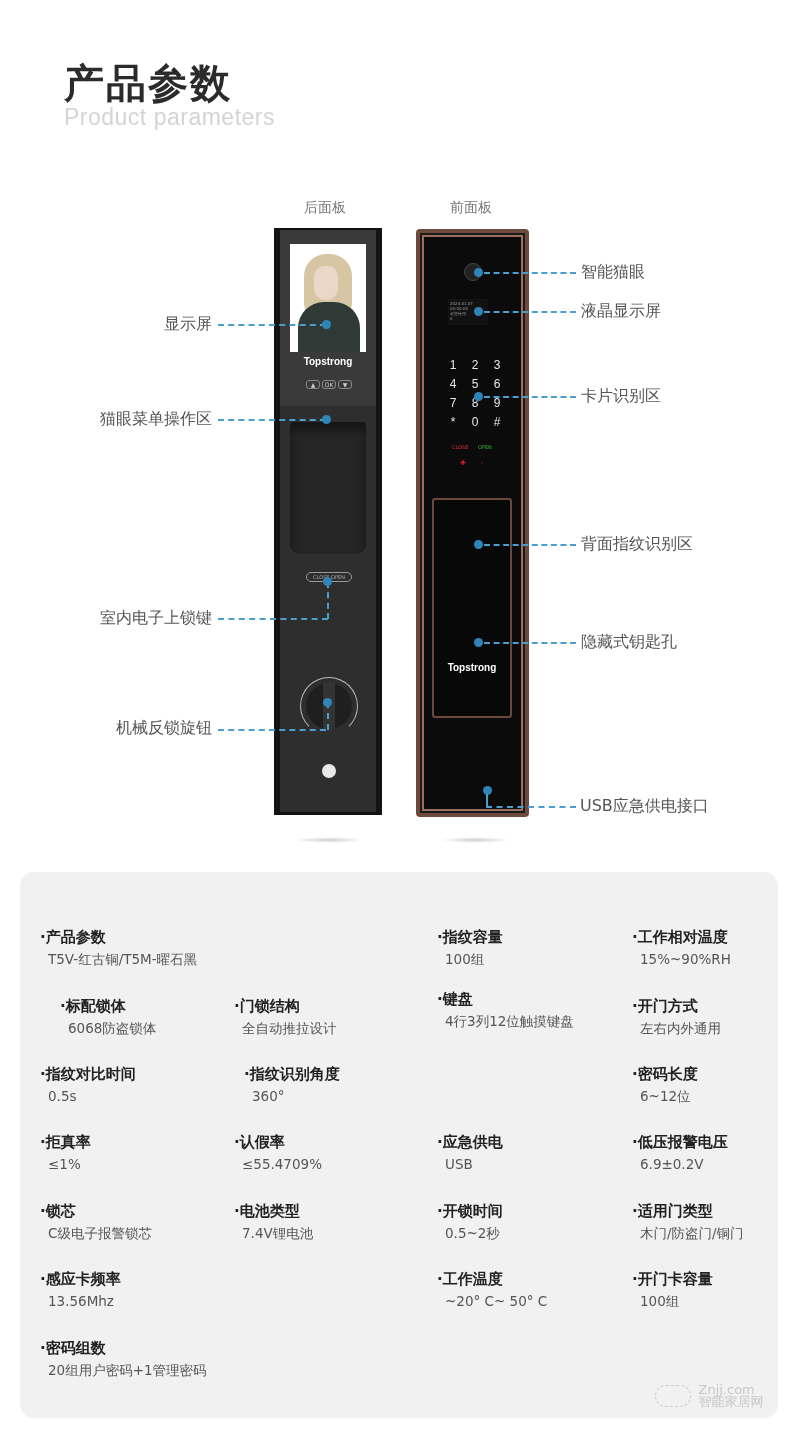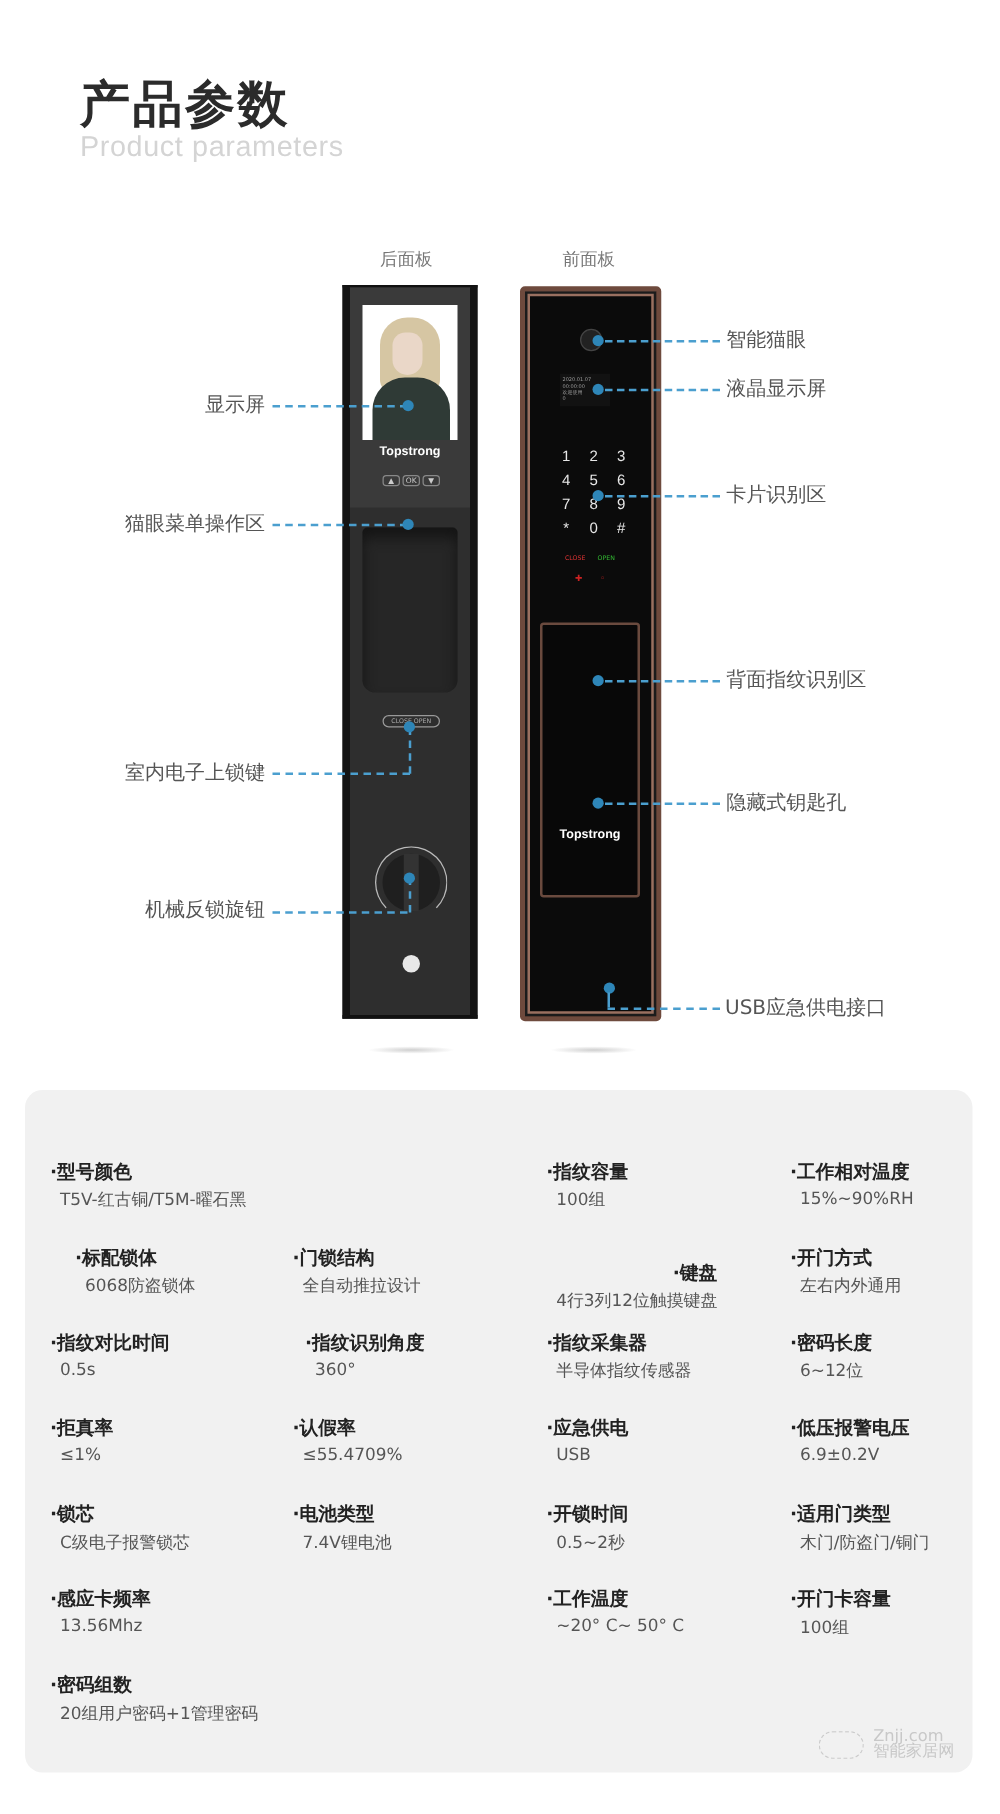--- a/index.html
+++ b/index.html
@@ -163,60 +163,56 @@
 <div class="hline" style="left:484px; top:642px; width:92px;"></div>
 <div class="callout" style="left:581px; top:632px;">隐藏式钥匙孔</div>
 
 <div class="dot" style="left:483px; top:786px;"></div>
 <div class="vline" style="left:486px; top:794px; height:12px;"></div>
 <div class="hline" style="left:486px; top:806px; width:90px;"></div>
 <div class="callout" style="left:580px; top:796px;">USB应急供电接口</div>
 
 <div class="specs">
   <div class="spec" style="left:20px; top:56px;">
-      <div class="k">·型号颜色</div>
+      <div class="k">·产品参数</div>
       <div class="v">T5V-红古铜/T5M-曜石黑</div>
     </div>
   <div class="spec" style="left:417px; top:56px;">
       <div class="k">·指纹容量</div>
       <div class="v">100组</div>
     </div>
   <div class="spec" style="left:612px; top:56px;">
       <div class="k">·工作相对温度</div>
       <div class="v">15%~90%RH</div>
     </div>
 
   <div class="spec" style="left:20px; top:125px;margin-left:20px;">
       <div class="k">·标配锁体</div>
       <div class="v">6068防盗锁体</div>
     </div>
   <div class="spec" style="left:214px; top:125px;">
       <div class="k">·门锁结构</div>
       <div class="v">全自动推拉设计</div>
     </div>
-  <div class="spec" style="left:417px; top:137px;text-align:right;">
+  <div class="spec" style="left:417px; top:118px;">
       <div class="k">·键盘</div>
       <div class="v">4行3列12位触摸键盘</div>
     </div>
   <div class="spec" style="left:612px; top:125px;">
       <div class="k">·开门方式</div>
       <div class="v">左右内外通用</div>
     </div>
 
   <div class="spec" style="left:20px; top:193px;">
       <div class="k">·指纹对比时间</div>
       <div class="v">0.5s</div>
     </div>
   <div class="spec" style="left:224px; top:193px;">
       <div class="k">·指纹识别角度</div>
       <div class="v">360°</div>
-    </div>
-  <div class="spec" style="left:417px; top:193px;">
-      <div class="k">·指纹采集器</div>
-      <div class="v">半导体指纹传感器</div>
     </div>
   <div class="spec" style="left:612px; top:193px;">
       <div class="k">·密码长度</div>
       <div class="v">6~12位</div>
     </div>
 
   <div class="spec" style="left:20px; top:261px;">
       <div class="k">·拒真率</div>
       <div class="v">≤1%</div>
     </div>

